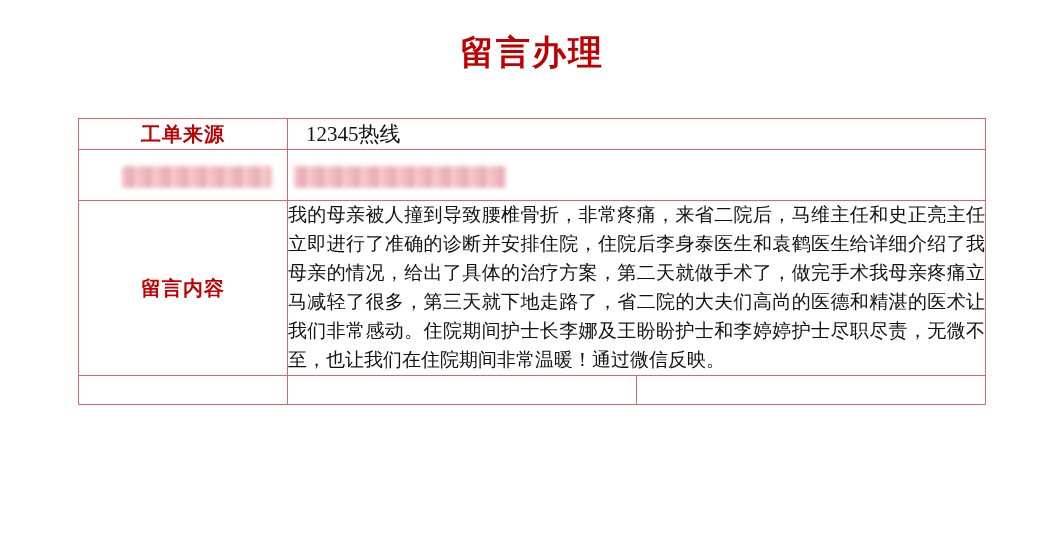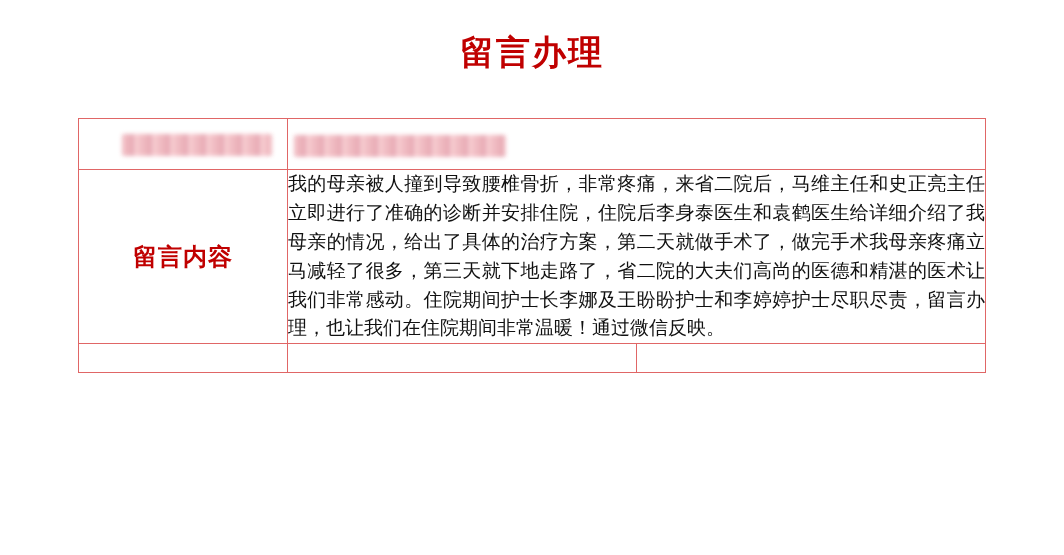--- a/index.html
+++ b/index.html
@@ -91,52 +91,56 @@
   }
   td.content-cell {
     padding: 14px 12px 14px 14px;
     font-size: 19px;
     line-height: 1.52;
     color: #111111;
     text-align: justify;
     text-justify: inter-ideograph;
   }
   tr.row-content td.label {
-    font-size: 24px;
+    font-size: 20px;
   }
   tr.row-bottom td {
     height: 28px;
   }
   tr.row-bottom td.c1 { width: 208px; }
   tr.row-bottom td.c2 { width: 356px; }
 </style>
 </head>
 <body>
 
 <div class="page">
 
   <div class="doc-title">留言办理</div>
 
   <div class="table-wrap">
     <table class="form">
       <tbody>
+        <tr class="row-source">
+          <td class="label">工单来源</td>
+          <td class="value" colspan="2">12345热线</td>
+        </tr>
 
         <tr class="row-redacted">
           <td class="label">
             <span class="redact label-redact"></span>
           </td>
           <td class="value" colspan="2">
             <span class="redact value-redact"></span>
           </td>
         </tr>
 
 
         <tr class="row-content">
           <td class="label">留言内容</td>
-          <td class="content-cell" colspan="2">我的母亲被人撞到导致腰椎骨折，非常疼痛，来省二院后，马维主任和史正亮主任立即进行了准确的诊断并安排住院，住院后李身泰医生和袁鹤医生给详细介绍了我母亲的情况，给出了具体的治疗方案，第二天就做手术了，做完手术我母亲疼痛立马减轻了很多，第三天就下地走路了，省二院的大夫们高尚的医德和精湛的医术让我们非常感动。住院期间护士长李娜及王盼盼护士和李婷婷护士尽职尽责，留言办理，也让我们在住院期间非常温暖！通过微信反映。</td>
+          <td class="content-cell" colspan="2">我的母亲被人撞到导致腰椎骨折，非常疼痛，来省二院后，马维主任和史正亮主任立即进行了准确的诊断并安排住院，住院后李身泰医生和袁鹤医生给详细介绍了我母亲的情况，给出了具体的治疗方案，第二天就做手术了，做完手术我母亲疼痛立马减轻了很多，第三天就下地走路了，省二院的大夫们高尚的医德和精湛的医术让我们非常感动。住院期间护士长李娜及王盼盼护士和李婷婷护士尽职尽责，无微不至，也让我们在住院期间非常温暖！通过微信反映。</td>
         </tr>
 
         <tr class="row-bottom">
           <td class="c1"></td>
           <td class="c2"></td>
           <td class="c3"></td>
         </tr>
       </tbody>
     </table>
   </div>

